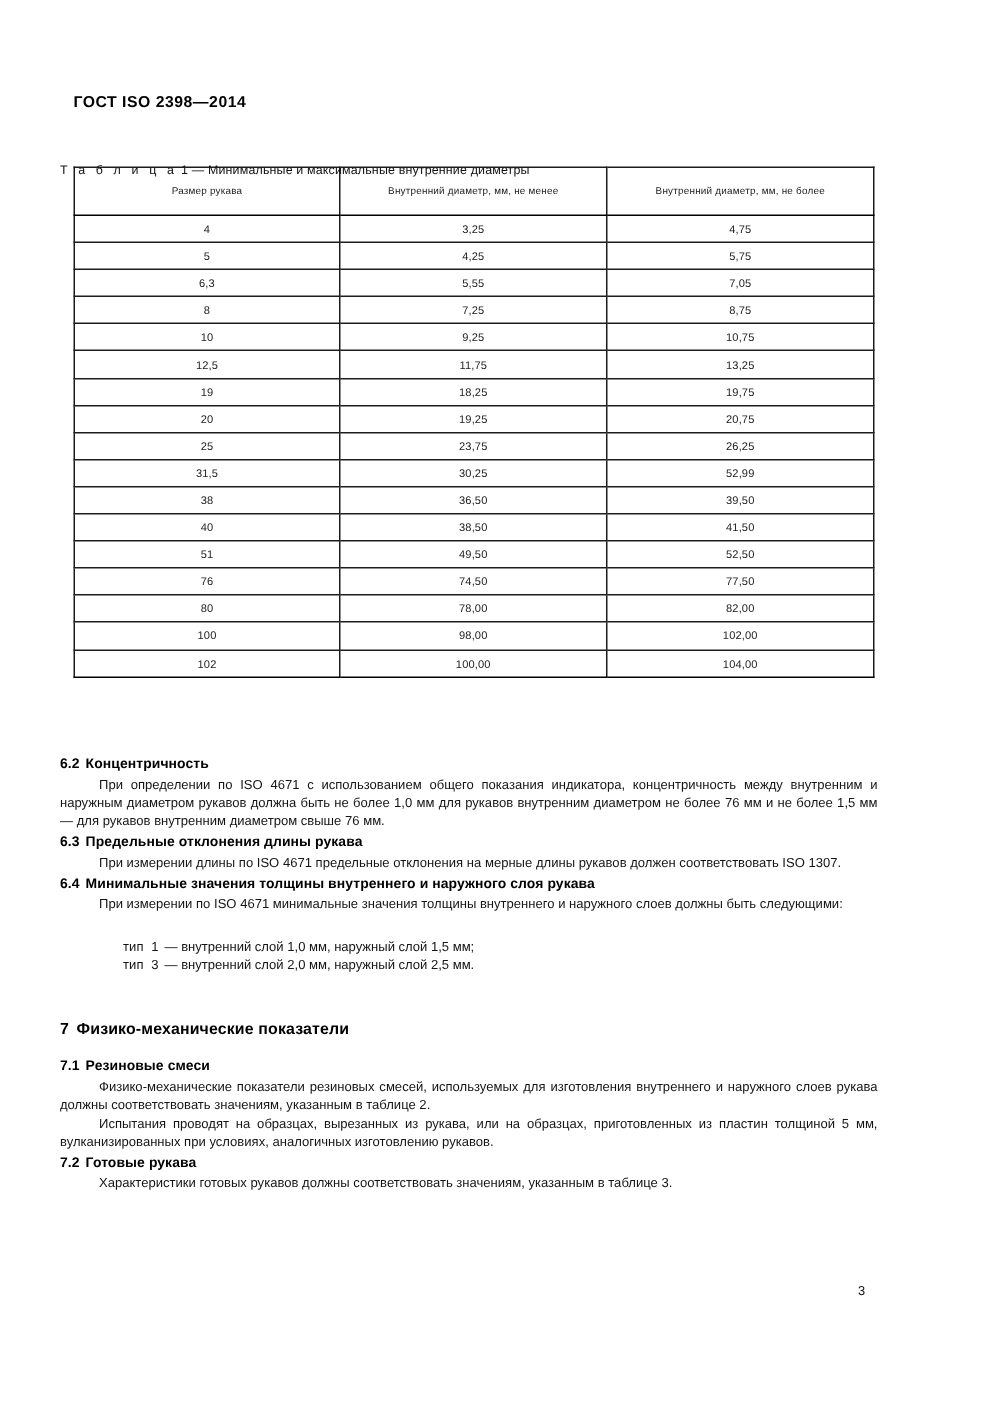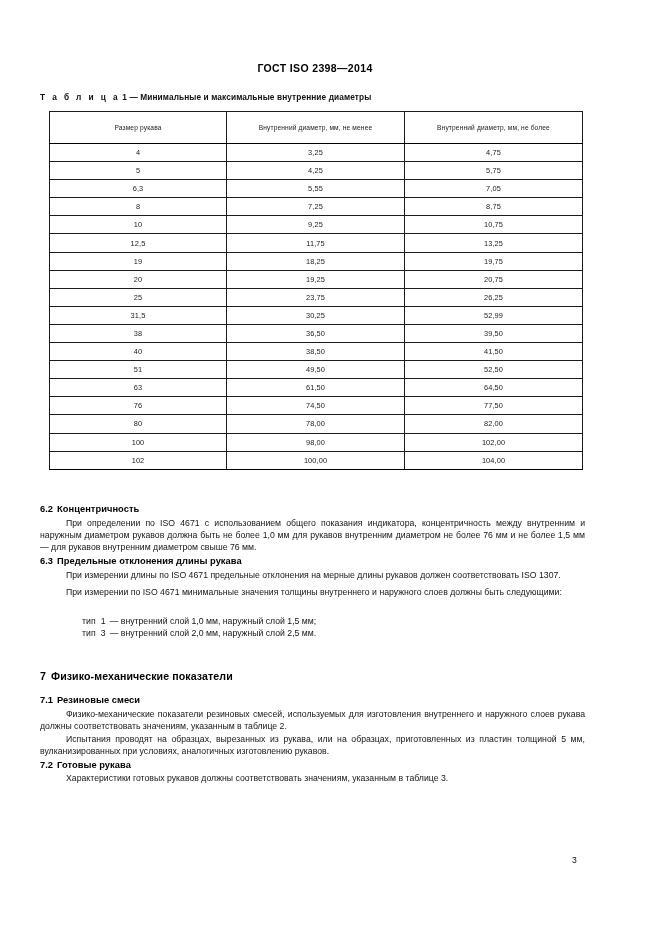--- a/index.html
+++ b/index.html
@@ -21,37 +21,36 @@
     inset: 0;
     background: #ffffff;
   }
 
   
   .doc-header {
     position: absolute;
     top: 62px;
     left: 49px;
     right: 80px;
-    text-align: center;
+    text-align: left;
     font-size: 10.5px;
     font-weight: bold;
     letter-spacing: 0.35px;
     color: #000;
   }
 
   
   .table-caption {
     position: absolute;
-    top: 92px;
+    top: 108px;
     left: 40px;
     font-size: 8.3px;
     color: #111;
     white-space: nowrap;
     letter-spacing: 0.1px;
-    font-weight: bold;
   }
   .table-caption .cap-word {
     letter-spacing: 2.4px;
   }
 
   
   .diam-table {
     position: absolute;
     top: 111px;
     left: 49px;
@@ -241,25 +240,20 @@
           <td>40</td>
           <td>38,50</td>
           <td>41,50</td>
         </tr>
         <tr>
           <td>51</td>
           <td>49,50</td>
           <td>52,50</td>
         </tr>
         <tr>
-          <td>63</td>
-          <td>61,50</td>
-          <td>64,50</td>
-        </tr>
-        <tr>
           <td>76</td>
           <td>74,50</td>
           <td>77,50</td>
         </tr>
         <tr>
           <td>80</td>
           <td>78,00</td>
           <td>82,00</td>
         </tr>
         <tr>
@@ -286,20 +280,23 @@
     <div class="gap-s"></div>
 
     <h3 class="sec">
       <span class="num">6.3</span><span>Предельные отклонения длины рукава</span>
     </h3>
     <div class="gap-s"></div>
     <p class="para indent">При измерении длины по ISO 4671 предельные отклонения на мерные длины рукавов должен соответствовать ISO 1307.</p>
 
     <div class="gap-s"></div>
 
+    <h3 class="sec">
+      <span class="num">6.4</span><span>Минимальные значения толщины внутреннего и наружного слоя рукава</span>
+    </h3>
     <div class="gap-s"></div>
     <p class="para indent">При измерении по ISO 4671 минимальные значения толщины внутреннего и наружного слоев должны быть следующими:</p>
 
     <ul class="type-list" id="type-list">
         <li><span class="tlabel">тип</span><span class="tnum">1</span><span>— внутренний слой 1,0 мм, наружный слой 1,5 мм;</span></li>
         <li><span class="tlabel">тип</span><span class="tnum">3</span><span>— внутренний слой 2,0 мм, наружный слой 2,5 мм.</span></li>
       </ul>
 
     <div class="gap-xl"></div>
 

